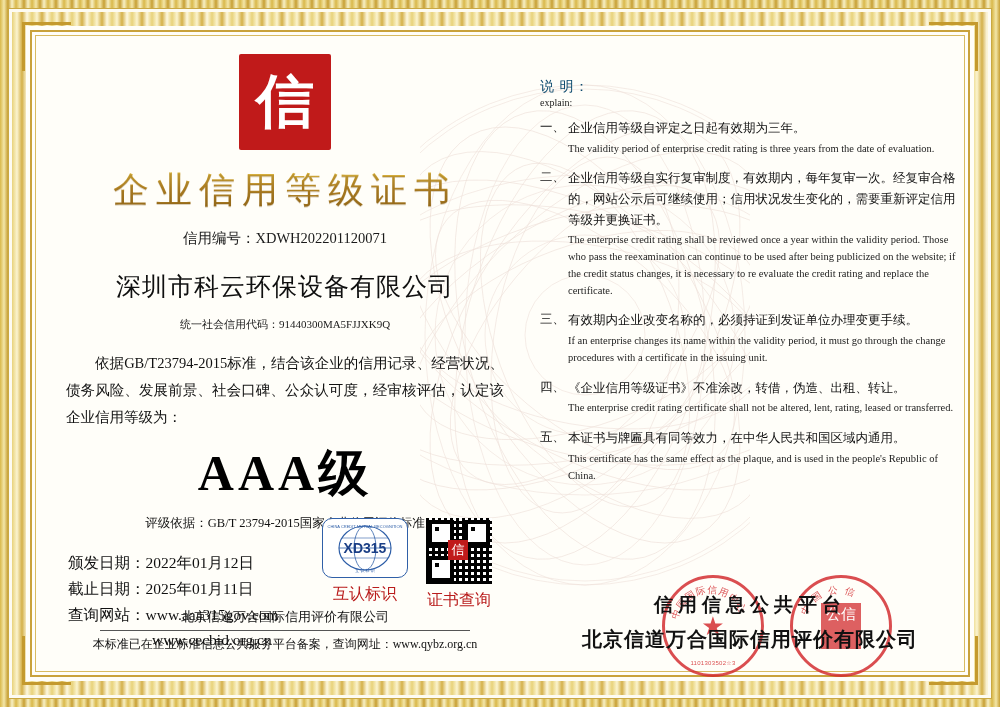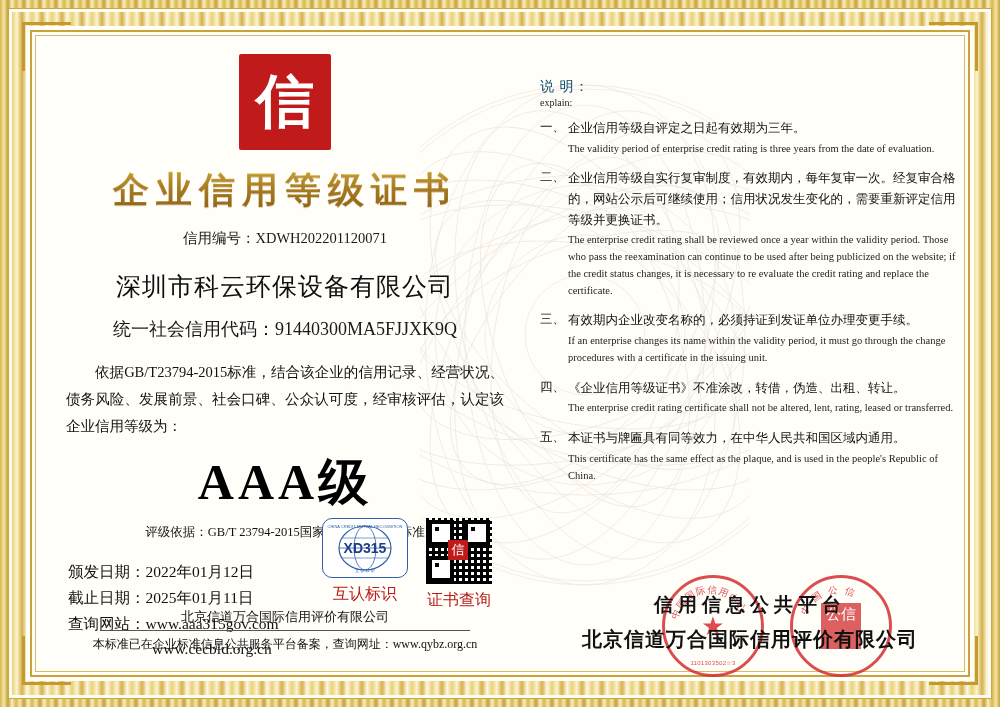--- a/index.html
+++ b/index.html
@@ -109,21 +109,21 @@
     color: #fff;
     font-family: "Liberation Serif", serif;
     font-size: 58px;
     line-height: 96px;
     font-weight: bold;
   }
   .title {
     margin-top: 16px;
     font-family: "Liberation Serif", serif;
     font-size: 36px;
-    font-weight: bold;
+    font-weight: normal;
     letter-spacing: 7px;
     background: linear-gradient(180deg, #e7c54a 0%, #b8892a 45%, #8f6418 100%);
     -webkit-background-clip: text;
     background-clip: text;
     color: #b8892a;
     -webkit-text-fill-color: transparent;
     text-shadow: 0 1px 0 rgba(120,80,10,0.25);
   }
   .cert-no {
     margin-top: 14px;
@@ -135,21 +135,21 @@
     margin-top: 22px;
     font-family: "Liberation Serif", serif;
     font-size: 25px;
     font-weight: normal;
     color: #0f0f0f;
     letter-spacing: 1px;
   }
   .usci {
     margin-top: 14px;
     font-family: "Liberation Serif", serif;
-    font-size: 18px;
+    font-size: 11px;
     color: #1a1a1a;
   }
   .body-text {
     margin: 18px 26px 0 26px;
     text-align: justify;
     font-family: "Liberation Serif", serif;
     font-size: 14.5px;
     line-height: 1.85;
     color: #111;
     text-indent: 2em;

